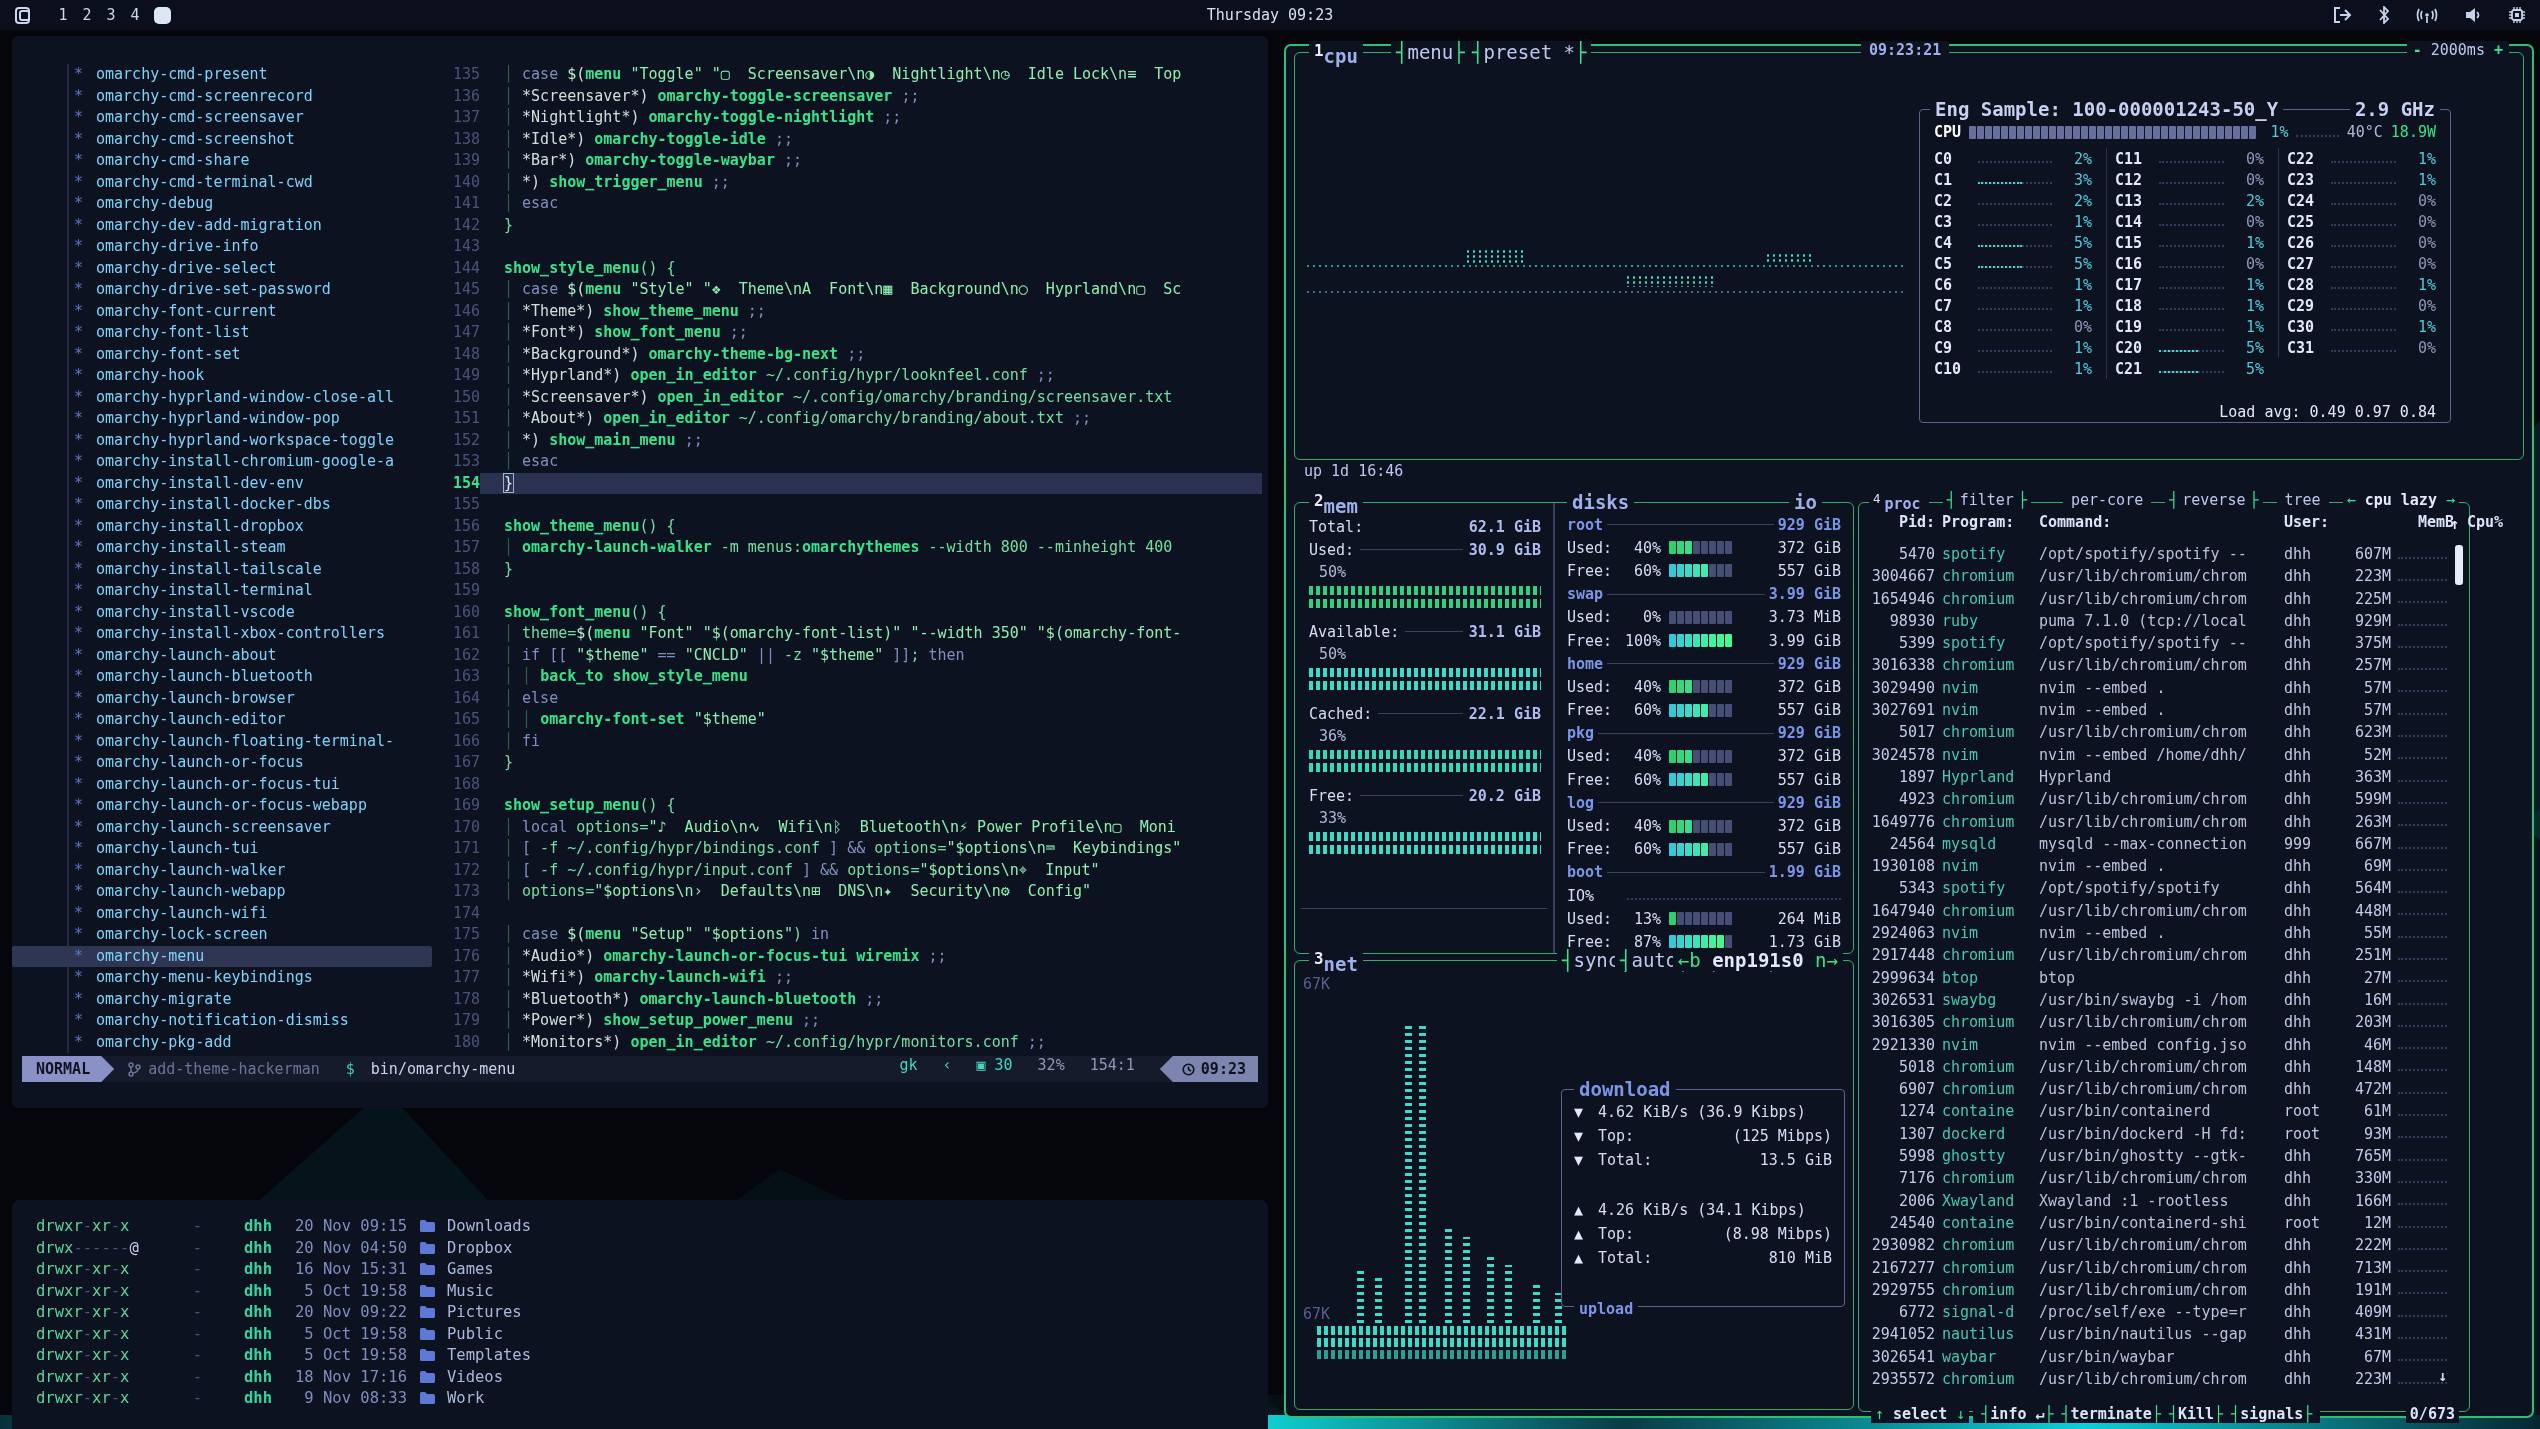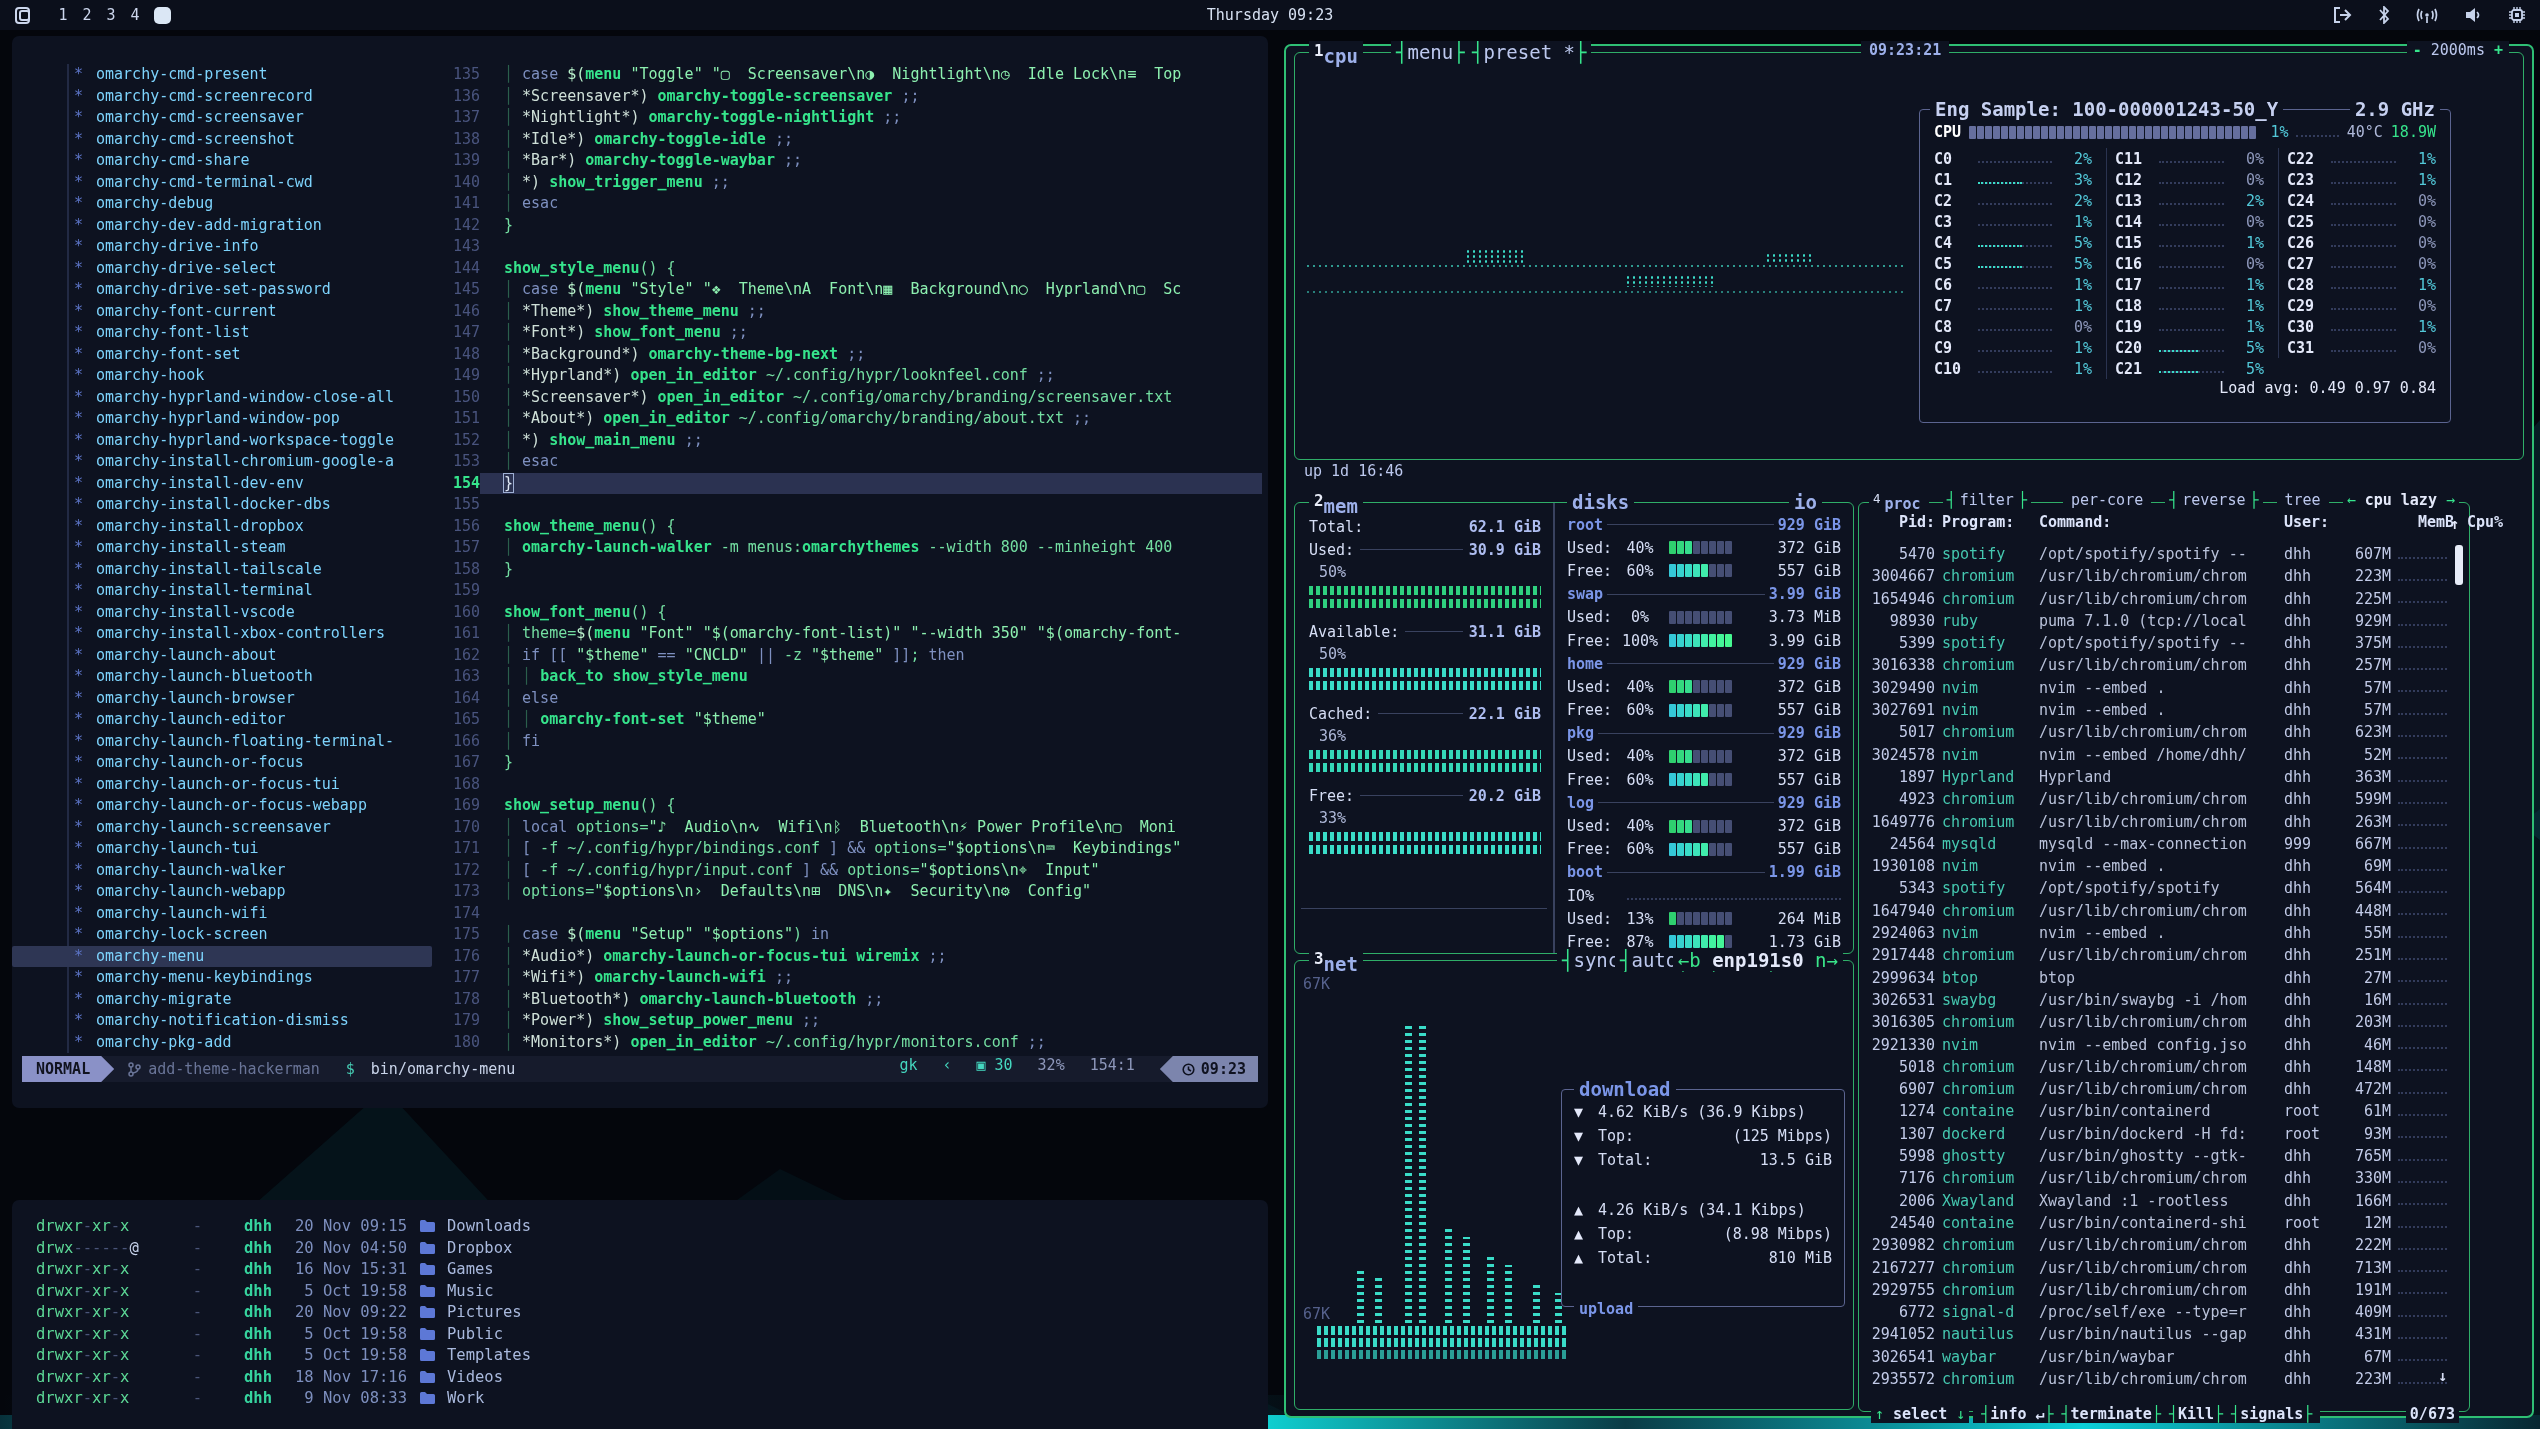--- a/index.html
+++ b/index.html
@@ -116,41 +116,41 @@
   #cpu-total .lead{width:66px;border-bottom:2px dotted #333c5c;height:10px;}
   #cpu-total .temp{width:50px;text-align:right;color:#aeb8d8;}
   #cpu-total .watt{width:56px;text-align:right;color:var(--green);}
   #cores{display:grid;grid-auto-flow:column;grid-template-rows:repeat(11,21px);grid-template-columns:repeat(3,1fr);column-gap:14px;margin-top:4px;}
   .core{display:flex;align-items:center;border-left:1px solid #2a3350;padding-left:8px;}
   .core:nth-child(-n+11){border-left:none;padding-left:0;}
   .core .cn{width:38px;font-weight:bold;color:#e4e9fa;}
   .core .lead{flex:1;border-bottom:2px dotted #333c5c;height:9px;margin:0 6px;position:relative;}
   .core .lead.act::after{content:"";position:absolute;left:0;bottom:-2px;width:60%;border-bottom:2px dotted #3adcc8;}
   .core .cp{width:34px;text-align:right;color:var(--cyan);}
-  #loadavg{text-align:right;margin-top:0;color:#e4e9fa;}
+  #loadavg{text-align:right;margin-top:24px;color:#e4e9fa;}
   
   #memdisk-box{left:8px;top:456px;width:560px;height:452px;}
   #mem-col{position:absolute;left:0;top:0;width:258px;height:100%;padding:12px 12px 0 14px;}
   #mem-divider{position:absolute;left:258px;top:0;bottom:0;width:1.5px;background:#39425f;}
   .mstat-row{display:flex;align-items:center;height:23px;}
   .mstat-row .ml{color:#d6def5;white-space:pre;}
   .mstat-row .dash{flex:1;height:1px;background:#39425f;margin:0 6px;}
   .mstat-row .sp{flex:1;}
   .mstat-row .mv{color:#aebdf0;font-weight:bold;}
   .mpct{height:23px;line-height:23px;color:#aeb8d8;padding-left:10px;}
   .mmeter{height:26px;margin:2px 0 8px;display:flex;flex-direction:column;gap:4px;}
   .mmeter div{height:9px;background-image:repeating-linear-gradient(90deg,var(--mc) 0 4px,transparent 4px 7px);}
   #mem-hr{position:absolute;left:6px;width:246px;bottom:44px;height:1px;background:#39425f;}
   #disk-col{position:absolute;left:260px;right:0;top:0;padding:10px 12px 0 12px;}
   .drow{display:flex;align-items:center;height:23.2px;white-space:pre;}
   .drow .dname{color:#7b96e8;font-weight:bold;}
   .drow .dlead{flex:1;height:1px;background:#39425f;margin:0 4px;}
   .drow .dsize{color:#7b96e8;font-weight:bold;}
   .drow .ul{width:52px;color:#d6def5;}
-  .drow .upct{width:42px;text-align:center;color:#d6def5;margin-right:8px;}
+  .drow .upct{width:42px;text-align:right;color:#d6def5;margin-right:8px;}
   .drow .uval{width:78px;text-align:right;color:#d6def5;margin-left:auto;}
   .drow .iolead{flex:1;border-bottom:2px dotted #333c5c;height:8px;margin-left:8px;}
   
   #net-box{left:8px;top:914px;width:560px;height:450px;}
   #net-scale-top{position:absolute;left:8px;top:14px;color:var(--muted);}
   #net-scale-bot{position:absolute;left:8px;bottom:86px;color:var(--muted);}
   .netbar{position:absolute;width:7px;background-image:repeating-linear-gradient(0deg,#3adcc8 0 3px,transparent 3px 7px);}
   .netband{position:absolute;background-image:repeating-linear-gradient(90deg,#3adcc8 0 4px,transparent 4px 7px);height:9px;}
   .netband.dim{background-image:repeating-linear-gradient(90deg,#2a9e96 0 4px,transparent 4px 7px);}
   #net-info{position:absolute;left:266px;top:128px;width:284px;height:218px;border:1.5px solid var(--sub);border-radius:4px;background:var(--term);padding:10px 12px 0;}

